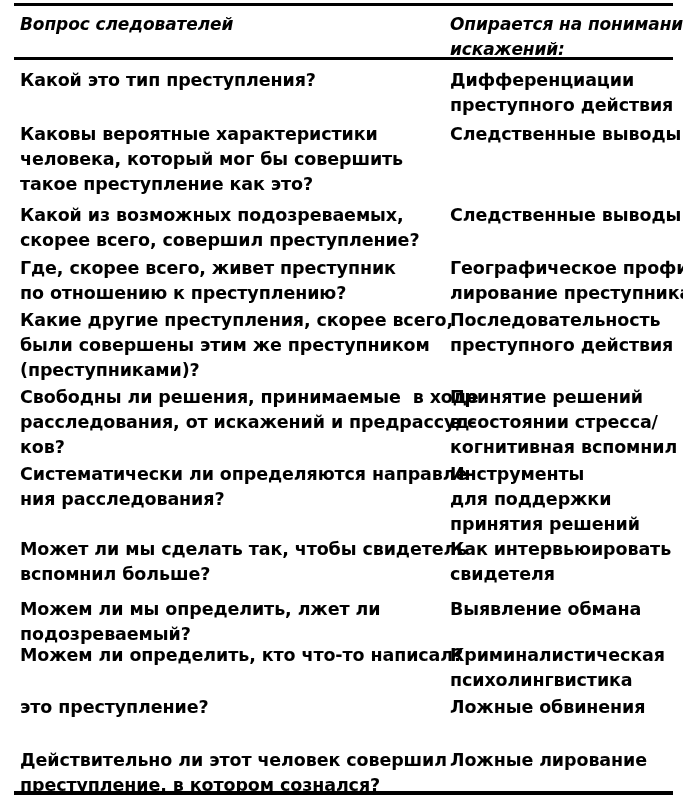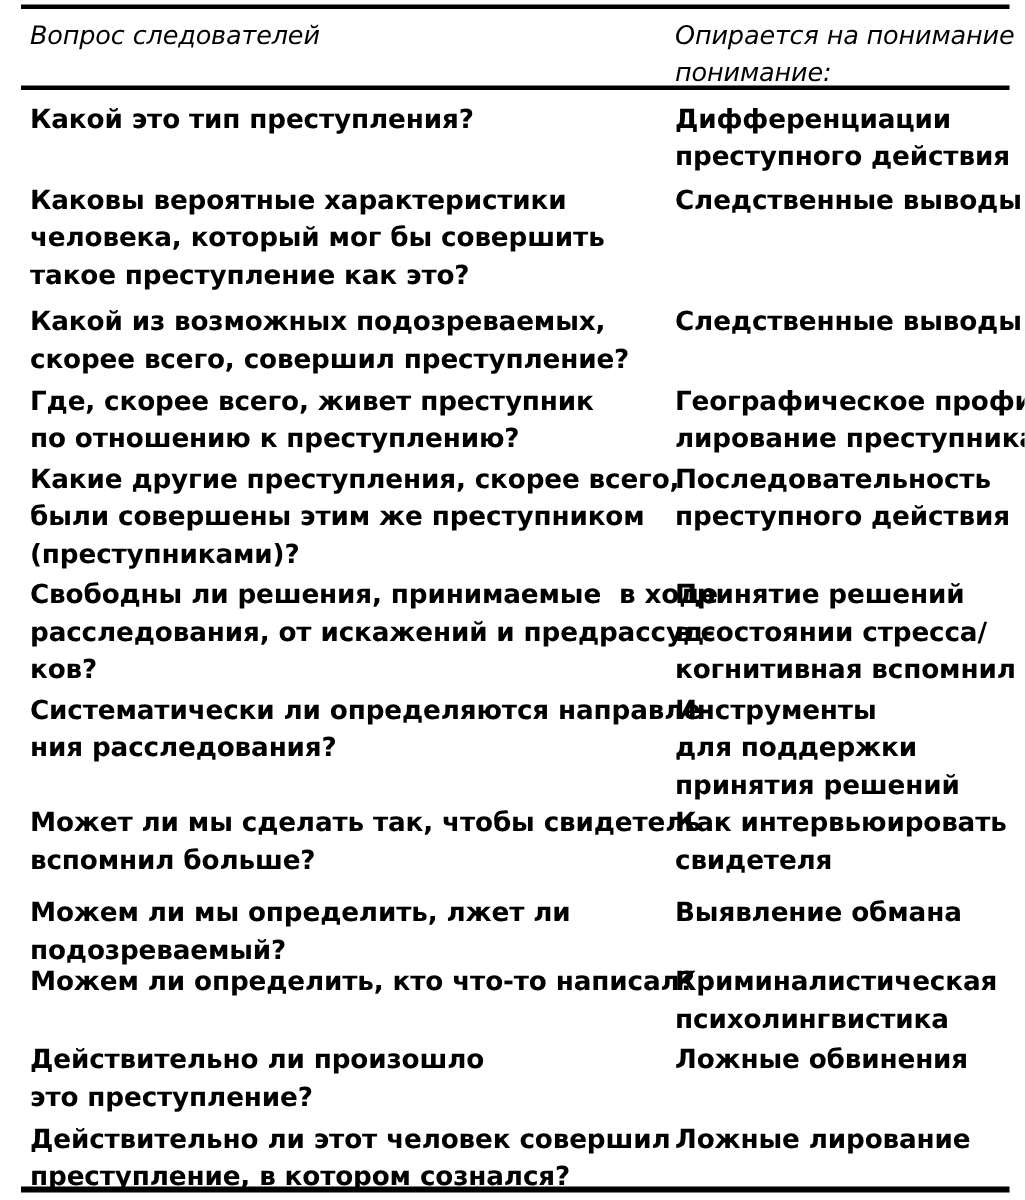--- a/index.html
+++ b/index.html
@@ -57,21 +57,21 @@
     font-size: 17.5px;
     line-height: 25px;
     font-weight: 700;
     letter-spacing: -0.1px;
     white-space: pre;
   }
 
   
   .header-row .line {
     font-style: italic;
-    font-weight: 400;
+    font-weight: 700;
     font-size: 17px;
     line-height: 25px;
   }
 
   .header-row .cell-q { padding-left: 20px; }
   .header-row .cell-a { padding-left: 25px; }
 </style>
 </head>
 <body>
 
@@ -80,21 +80,21 @@
   <div class="rule rule-top"></div>
   <div class="rule rule-header"></div>
   <div class="rule rule-bottom"></div>
 
   <div class="row header-row" style="top:12px;">
     <div class="cell-q">
       <span class="line">Вопрос следователей</span>
     </div>
     <div class="cell-a">
       <span class="line">Опирается на понимание</span>
-      <span class="line">понимание:</span>
+      <span class="line">искажений:</span>
     </div>
   </div>
 
   <div class="row" style="top:68px;">
     <div class="cell-q">
       <span class="line">Какой это тип преступления?</span>
     </div>
     <div class="cell-a">
       <span class="line">Дифференциации</span>
       <span class="line">преступного действия</span>
@@ -196,21 +196,20 @@
       <span class="line">Можем ли определить, кто что-то написал?</span>
     </div>
     <div class="cell-a">
       <span class="line">Криминалистическая</span>
       <span class="line">психолингвистика</span>
     </div>
   </div>
 
   <div class="row" style="top:695px;">
     <div class="cell-q">
-      <span class="line">Действительно ли произошло</span>
       <span class="line">это преступление?</span>
     </div>
     <div class="cell-a">
       <span class="line">Ложные обвинения</span>
     </div>
   </div>
 
   <div class="row" style="top:748px;">
     <div class="cell-q">
       <span class="line">Действительно ли этот человек совершил</span>

